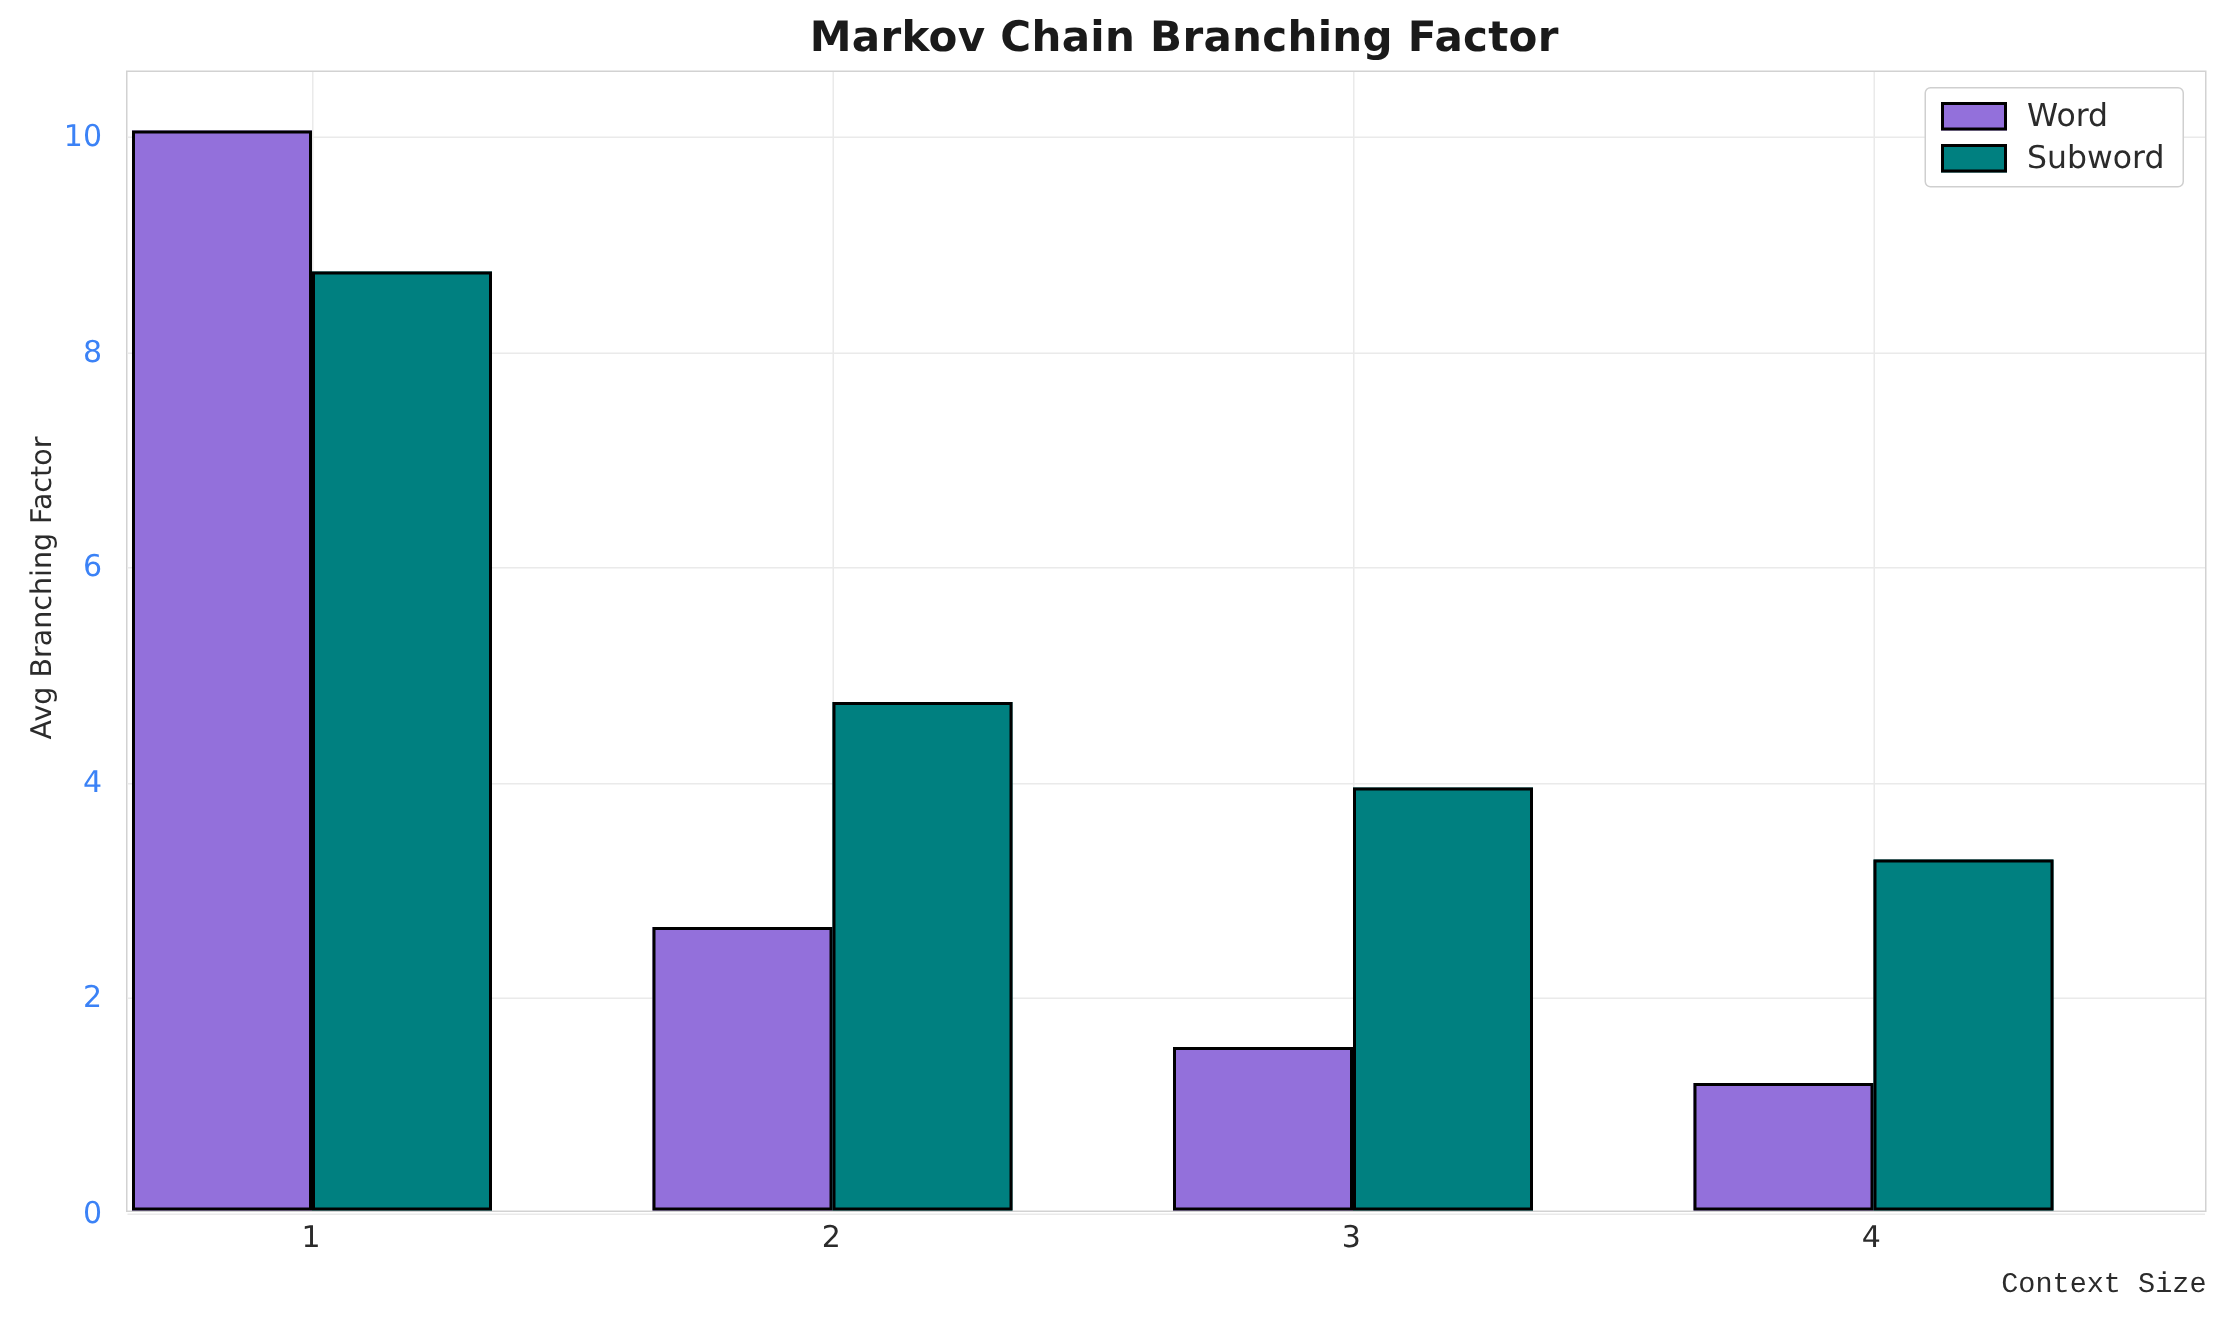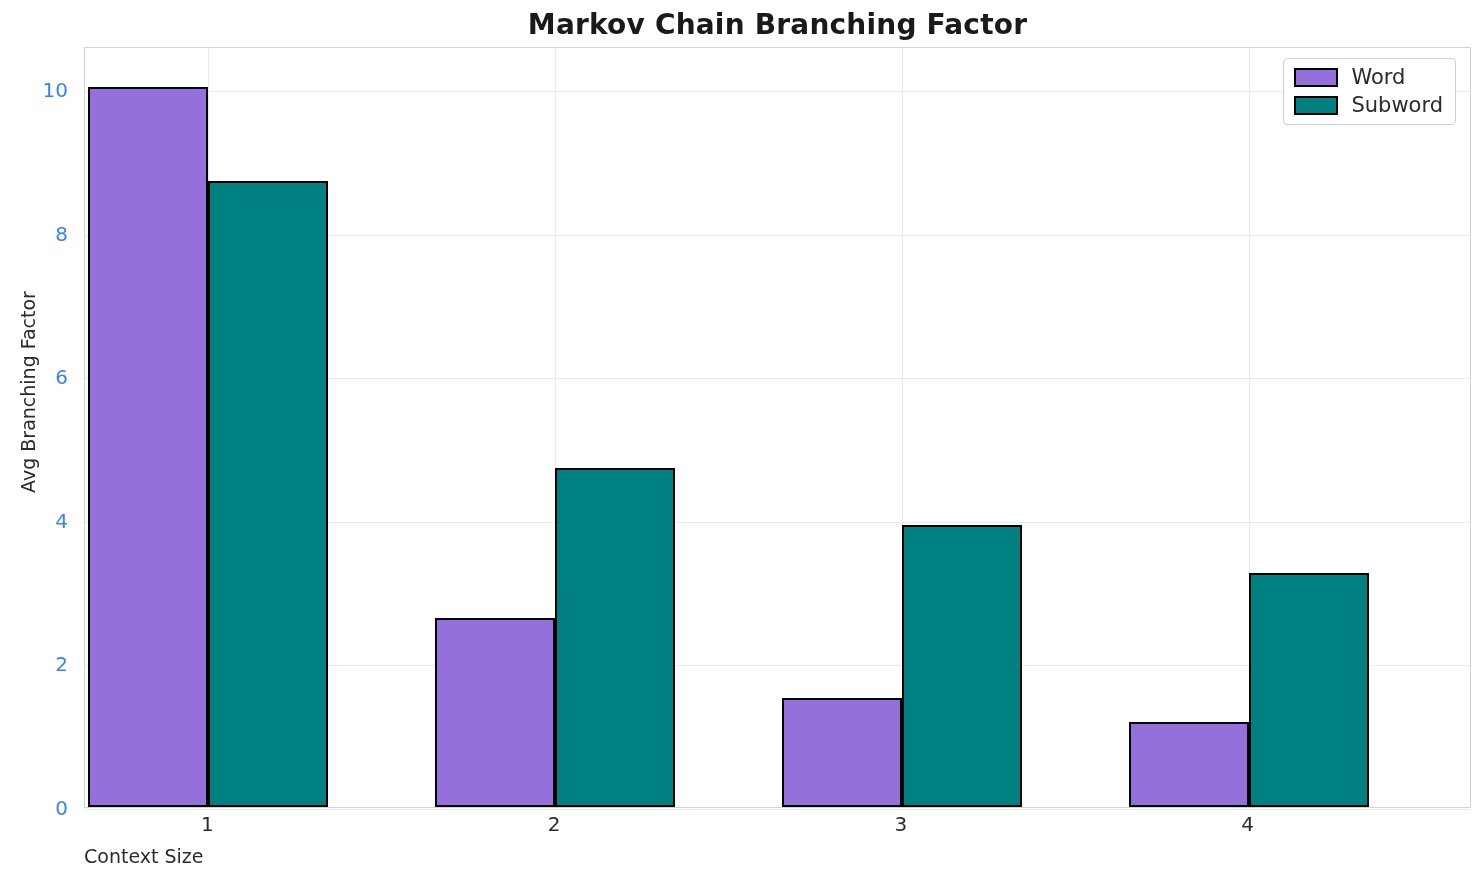--- a/index.html
+++ b/index.html
@@ -17,21 +17,21 @@
   #figure {
     position: relative;
     width: 1484px;
     height: 885px;
     background: #ffffff;
   }
 
   
   #chart-title {
     position: absolute;
-    left: 84px;
+    left: 96px;
     top: 8px;
     width: 1387px;
     text-align: center;
     font-size: 28px;
     font-weight: bold;
     color: #1a1a1a;
     letter-spacing: 0.2px;
     white-space: nowrap;
   }
 
@@ -119,24 +119,25 @@
     font-size: 20px;
     color: #2b2b2b;
     white-space: nowrap;
   }
 
   #xlabel {
     position: absolute;
     left: 84px;
     top: 845px;
     width: 1387px;
-    text-align: left;
+    text-align: right;
     font-size: 19px;
     color: #2b2b2b;
     white-space: nowrap;
+    font-family: Liberation Mono, monospace;
   }
 
   
   #legend {
     position: absolute;
     right: 14px;
     top: 10px;
     background: #ffffff;
     border: 1px solid #cfcfcf;
     border-radius: 4px;

